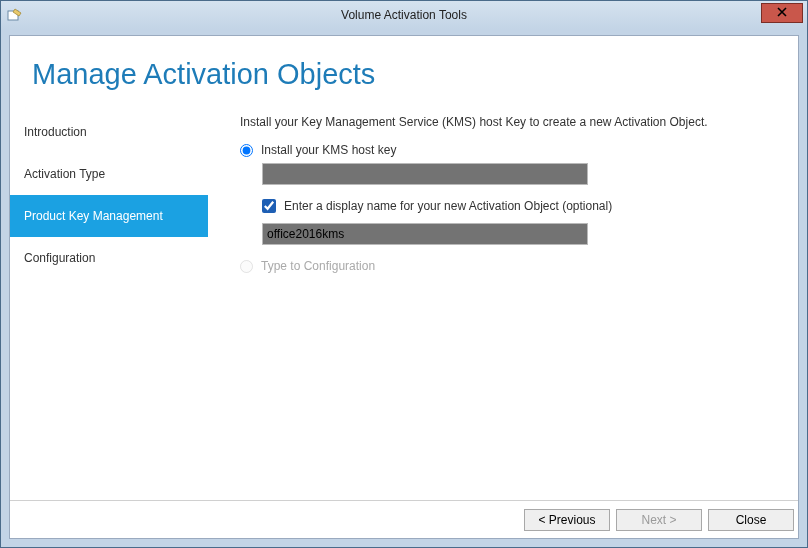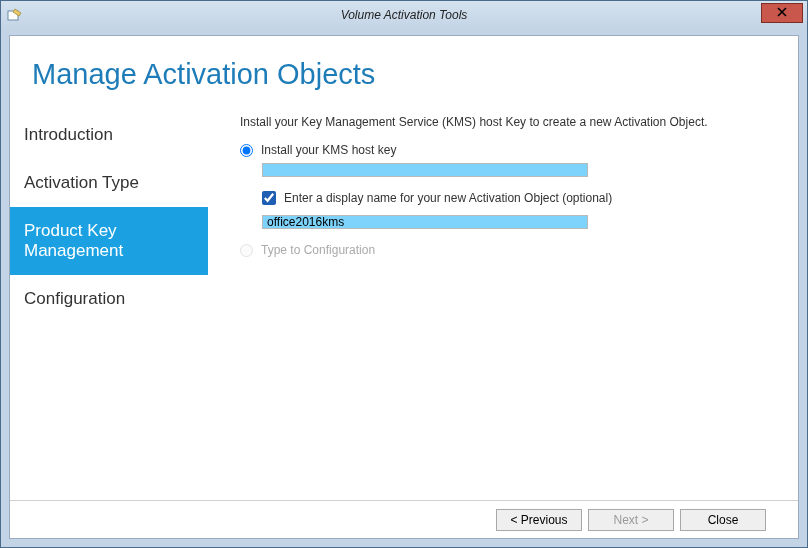--- a/index.html
+++ b/index.html
@@ -8,21 +8,21 @@
     width: 808px; height: 548px; background: #c3d4e6;
     border: 1px solid #4a6b8a; position: relative;
   }
   .titlebar {
     height: 28px; background: linear-gradient(#d5e2ef, #c3d4e6);
     display: flex; align-items: center; position: relative;
   }
   .titlebar .app-icon { width:16px; height:16px; margin-left:6px; }
   .titlebar .title {
     position:absolute; left:0; right:0; text-align:center;
-    font-size:12px; color:#222; pointer-events:none;font-style:italic;
+    font-size:12px; color:#222; pointer-events:none;
   }
   .titlebar .close-btn {
     position:absolute; right:4px; top:2px; width:42px; height:20px;
     background:#c9574b; border:1px solid #7a2e26; color:#000;
     display:flex; align-items:center; justify-content:center;
     font-size:12px; font-weight:bold; cursor:default;
   }
 
   .wizard-frame {
     position:absolute; left:8px; top:34px; right:8px; bottom:8px;
@@ -31,45 +31,45 @@
 
   .page-header {
     font-size:29px; font-weight:300; color:#1e7cb8;
     padding:22px 22px 10px 22px;
   }
 
   .body { display:flex; height:calc(100% - 95px); }
 
   .sidebar { width:198px; padding-top:10px; }
   .nav-item {
-    padding:14px 14px; font-size:17px; color:#333; cursor:default;
+    padding:14px 14px; font-size:12px; color:#333; cursor:default;
   }
   .nav-item.active { background:#1ba1e2; color:#fff; }
 
   .content { flex:1; padding:14px 8px 0 32px; font-size:12px; color:#333; }
   .instruction { margin-bottom:14px; }
 
   .radio-row, .check-row { display:flex; align-items:flex-end; margin-bottom:6px; }
   .radio-row input, .check-row input { margin-right:8px; }
   .check-row input[type=checkbox]{ accent-color:#1e5fb4; width:14px; height:14px;}
   .radio-row.disabled { color:#aaa; }
   .radio-row.disabled input { filter:grayscale(1); opacity:0.6; }
 
   .indent-block { margin-left:22px; margin-bottom:14px; }
 
   input.text {
-    width:326px; height:14px; border:1px solid #b9b9b9;
-    padding:1px 4px; font-size:12px; background:#7dd3fc; outline:none;
+    width:326px; height:22px; border:1px solid #b9b9b9;
+    padding:1px 4px; font-size:12px; background:#737373; outline:none;
   }
   .name-field input.text { margin-top:4px; }
 
   .footer {
     position:absolute; left:0; right:0; bottom:0; height:38px;
     border-top:1px solid #d0d0d0; display:flex; align-items:center;
-    justify-content:flex-end; gap:6px; padding-right:32px; background:#fff;
+    justify-content:flex-end; gap:6px; padding-right:4px; background:#fff;
   }
   .footer button {
     width:86px; height:22px; font-size:12px;
     background:#efefef; border:1px solid #a8a8a8; cursor:default;
   }
   .footer button.disabled { color:#9a9a9a; }
 </style>
 </head>
 <body>
 

